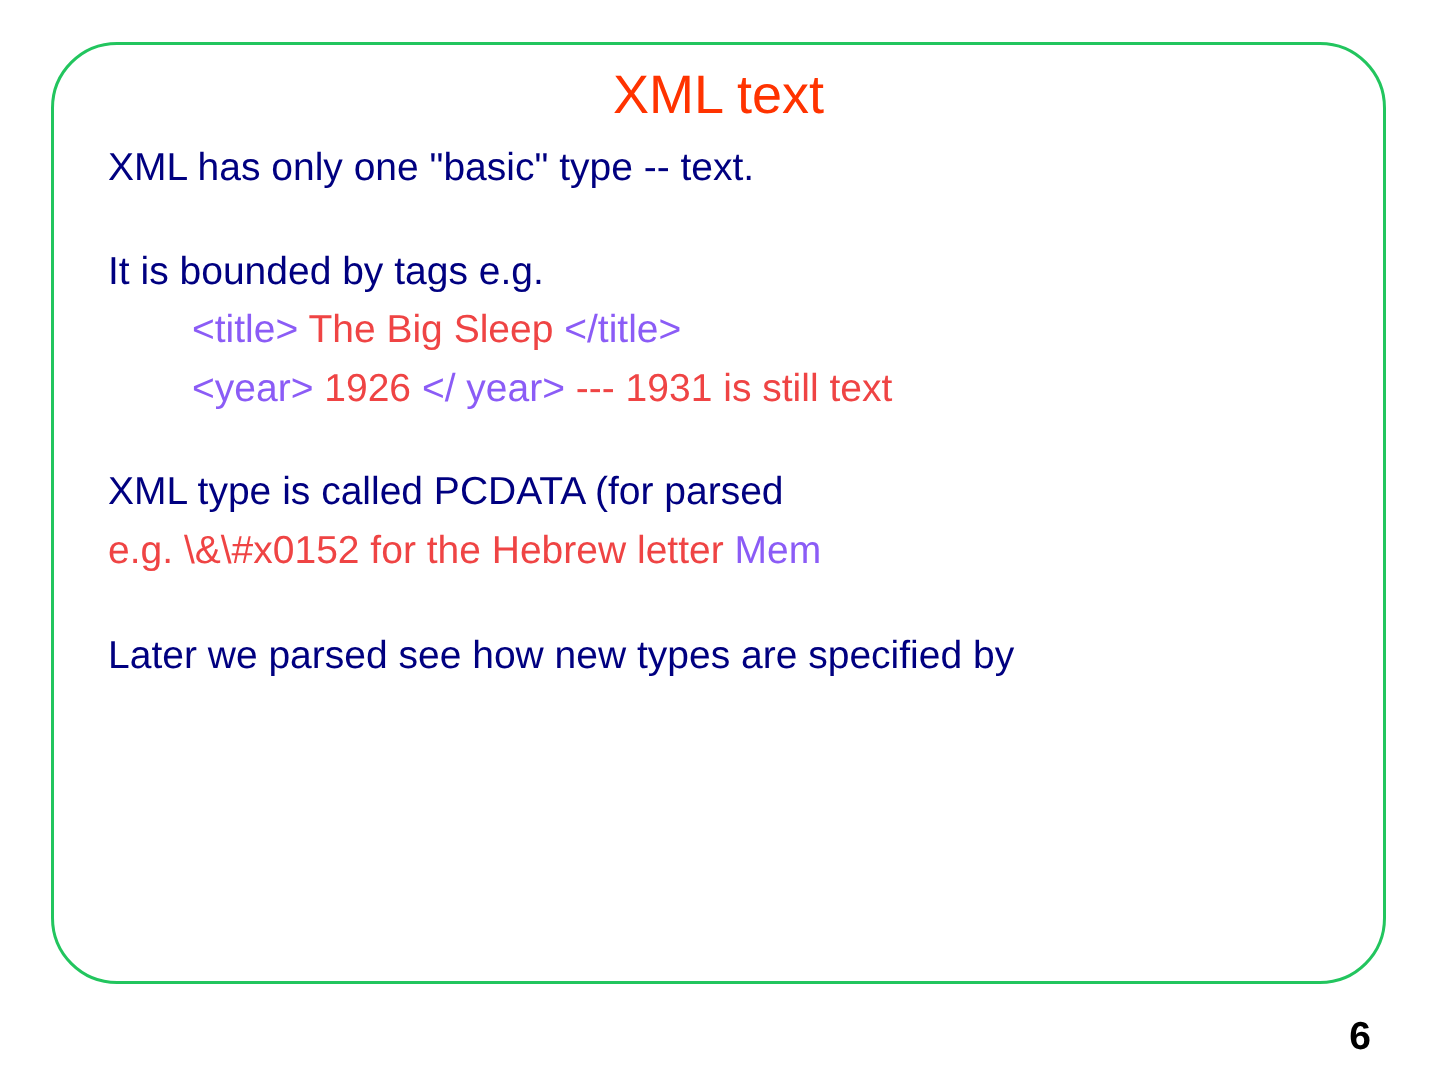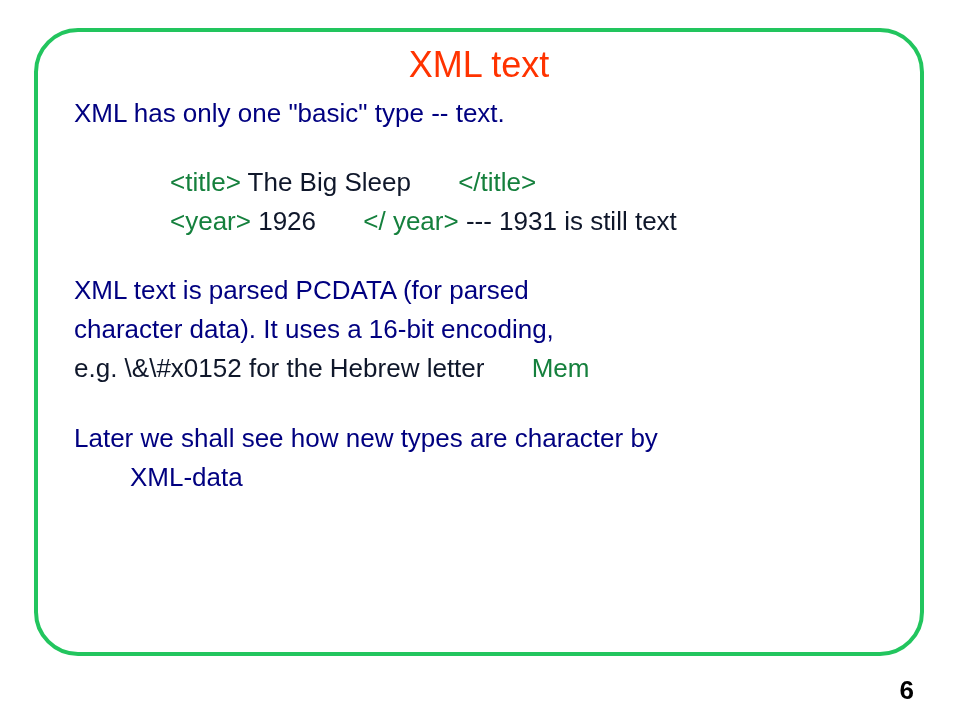--- a/index.html
+++ b/index.html
@@ -12,21 +12,21 @@
     font-size: 26px;
     color: #000080;
     overflow: hidden;
   }
   .slide-frame {
     position: absolute;
     left: 34px;
     top: 28px;
     width: 890px;
     height: 628px;
-    border: 4px solid #22c55e;
+    border: 2px solid #22c55e;
     border-radius: 44px;
     box-sizing: border-box;
     padding: 12px 36px 20px 36px;
   }
   .title {
     text-align: center;
     color: #ff3300;
     font-size: 36px;
     margin: 0 0 10px 0;
     font-weight: normal;
@@ -37,22 +37,22 @@
   }
   .indent {
     padding-left: 56px;
   }
   .indent2 {
     padding-left: 56px;
   }
   .gap {
     height: 30px;
   }
-  .black { color: #15803d; margin-left: 40px; }
-  .navy  { color: #0f172a; margin-top: 19px; }
+  .black { color: #8b5cf6; }
+  .navy  { color: #ef4444; margin-top: 19px; }
   .page-number {
     position: absolute;
     right: 46px;
     bottom: 14px;
     color: #000000;
     font-size: 26px;
     font-weight: bold;
     font-family: "Comic Sans MS", cursive, sans-serif;
   }
 </style>
@@ -60,37 +60,36 @@
 <body>
 
 <div class="slide-frame">
   <h1 class="title">XML text</h1>
 
   <div class="body">
     <p>XML has only one "basic" type -- text.</p>
 
     <div class="gap"></div>
 
+    <p>It is bounded by tags e.g.</p>
 
     <p class="indent">
       <span class="black">&lt;title&gt; </span><span class="navy">The Big Sleep </span><span class="black">&lt;/title&gt;</span>
     </p>
 
     <p class="indent">
       <span class="black">&lt;year&gt; </span><span class="navy">1926 </span><span class="black">&lt;/ year&gt;</span><span class="navy">    --- 1931 is still text</span>
     </p>
 
     <div class="gap"></div>
 
-    <p>XML text is parsed PCDATA (for parsed</p>
-    <p>character data).  It uses a 16-bit encoding,</p>
+    <p>XML type is called PCDATA (for parsed</p>
     <p>
       <span class="navy">e.g. </span><span class="navy">\&amp;\#x0152 for the Hebrew letter </span><span class="black">Mem</span>
     </p>
 
     <div class="gap"></div>
 
-    <p>Later we shall see how new types are character by</p>
-    <p class="indent2">XML-data</p>
+    <p>Later we parsed see how new types are specified by</p>
   </div>
 </div>
 
 <div class="page-number">6</div>
 
 </body></html>

